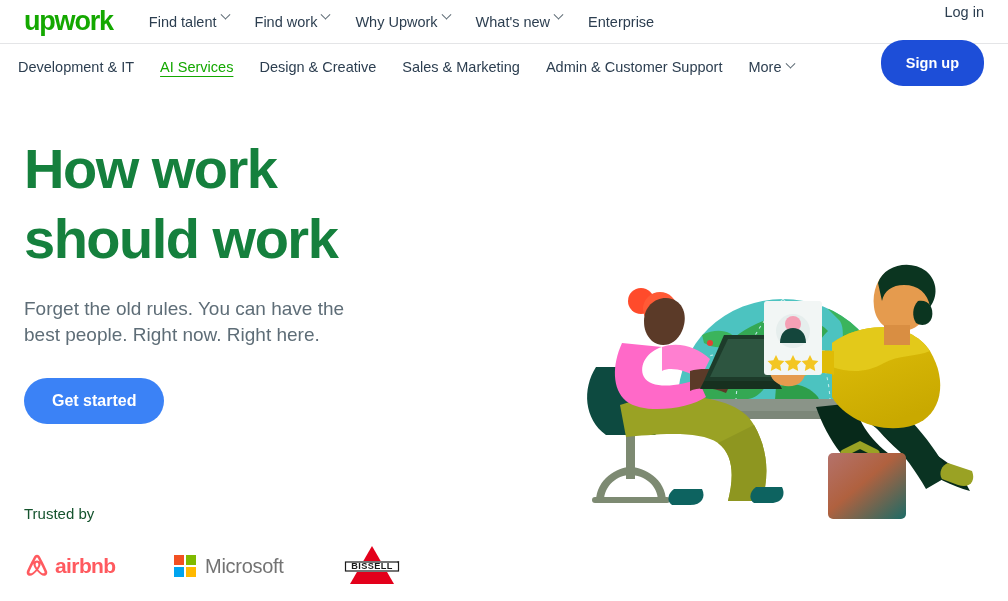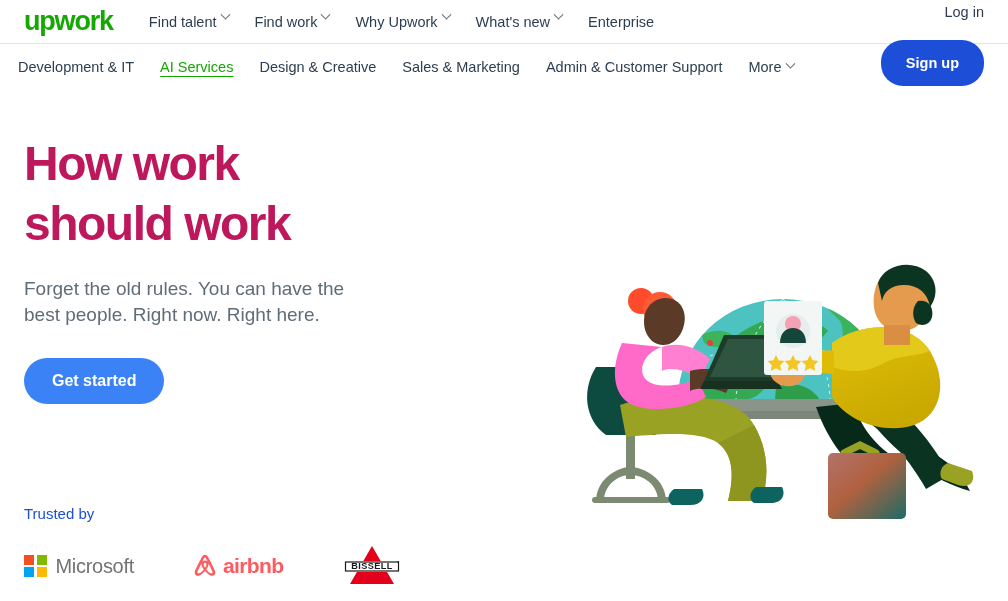--- a/index.html
+++ b/index.html
@@ -81,24 +81,24 @@
   .catitem.active {
     color: #14a800;
     text-decoration: underline;
     text-underline-offset: 4px;
   }
 
   
   .hero { display: flex; padding: 0 24px; position: relative; height: 440px; }
   .hero-left { width: 430px; padding-top: 45px; }
   h1.headline {
-    font-size: 48px;
+    font-size: 56px;
     line-height: 1.25;
     font-weight: 700;
-    color: #be185d;
+    color: #15803d;
     letter-spacing: -1.5px;
   }
   .subhead {
     margin-top: 22px;
     font-size: 19px;
     line-height: 1.38;
     color: #5e6d77;
     max-width: 345px;
   }
   .cta {
@@ -115,21 +115,21 @@
   }
 
   .hero-right {
     position: absolute;
     right: 10px; top: 150px;
     width: 420px; height: 310px;
   }
 
   
   .trusted { position: absolute; left: 24px; top: 505px; }
-  .trusted-label { font-size: 15px; color: #1d4ed8; }
+  .trusted-label { font-size: 15px; color: #14532d; }
   .logos { display: flex; align-items: center; gap: 58px; margin-top: 22px; }
   .brand { display: flex; align-items: center; cursor: pointer; }
 
   .ms-grid {
     display: grid;
     grid-template-columns: 10px 10px;
     grid-template-rows: 10px 10px;
     gap: 2.5px;
     margin-right: 9px;
   }
@@ -319,46 +319,46 @@
       </g>
     </svg>
   </div>
 </div>
 
 <div class="trusted">
   <div class="trusted-label">Trusted by</div>
   <div class="logos">
 
     <div class="brand">
-      <div class="ms-grid">
-        <div style="background:#f25022"></div>
-        <div style="background:#7fba00"></div>
-        <div style="background:#00a4ef"></div>
-        <div style="background:#ffb900"></div>
-      </div>
-      <span class="ms-word">Microsoft</span>
-    </div>
-
-    <div class="brand">
       <svg width="26" height="28" viewBox="0 0 32 34">
         <path d="M16 3 C18 3 19.2 4.6 20.3 6.8 C23 12 27.6 21 28.4 23.4 C29.3 26.2 27.6 29 24.7 29
                  C22 29 19.6 27 16 23.2 C12.4 27 10 29 7.3 29 C4.4 29 2.7 26.2 3.6 23.4
                  C4.4 21 9 12 11.7 6.8 C12.8 4.6 14 3 16 3 Z
                  M16 6.6 C15.4 6.6 14.9 7.3 14.1 8.9 C11.6 13.8 7.4 22.1 6.8 24.1
                  C6.4 25.3 7 26 8 26 C9.7 26 11.7 24.3 14.6 21.2 C12.6 18.6 11.6 16.6 11.6 14.8
                  C11.6 12 13.4 10.2 16 10.2 C18.6 10.2 20.4 12 20.4 14.8 C20.4 16.6 19.4 18.6 17.4 21.2
                  C20.3 24.3 22.3 26 24 26 C25 26 25.6 25.3 25.2 24.1 C24.6 22.1 20.4 13.8 17.9 8.9
                  C17.1 7.3 16.6 6.6 16 6.6 Z
                  M16 13 C14.9 13 14.3 13.8 14.3 15 C14.3 16.1 14.9 17.4 16 19 C17.1 17.4 17.7 16.1 17.7 15
                  C17.7 13.8 17.1 13 16 13 Z" fill="#FF5A5F"></path>
       </svg>
       <span class="abnb-word">airbnb</span>
     </div>
 
     <div class="brand">
+      <div class="ms-grid">
+        <div style="background:#f25022"></div>
+        <div style="background:#7fba00"></div>
+        <div style="background:#00a4ef"></div>
+        <div style="background:#ffb900"></div>
+      </div>
+      <span class="ms-word">Microsoft</span>
+    </div>
+
+    <div class="brand">
       <svg width="60" height="44" viewBox="0 0 60 44">
         <path d="M30 2 L52 40 L8 40 Z" fill="#e3001b"></path>
         <rect x="2" y="17" width="56" height="11" fill="#ffffff"></rect>
         <rect x="3.5" y="18" width="53" height="9" fill="none" stroke="#1a1a1a" stroke-width="1.2"></rect>
         <text x="30" y="25.4" font-family="Liberation Sans, sans-serif" font-size="9.2" font-weight="700" fill="#1a1a1a" text-anchor="middle" letter-spacing="0.4">BISSELL</text>
         <text x="55" y="20.5" font-family="Liberation Sans, sans-serif" font-size="6" fill="#1a1a1a">*</text>
       </svg>
     </div>
 
   </div>

